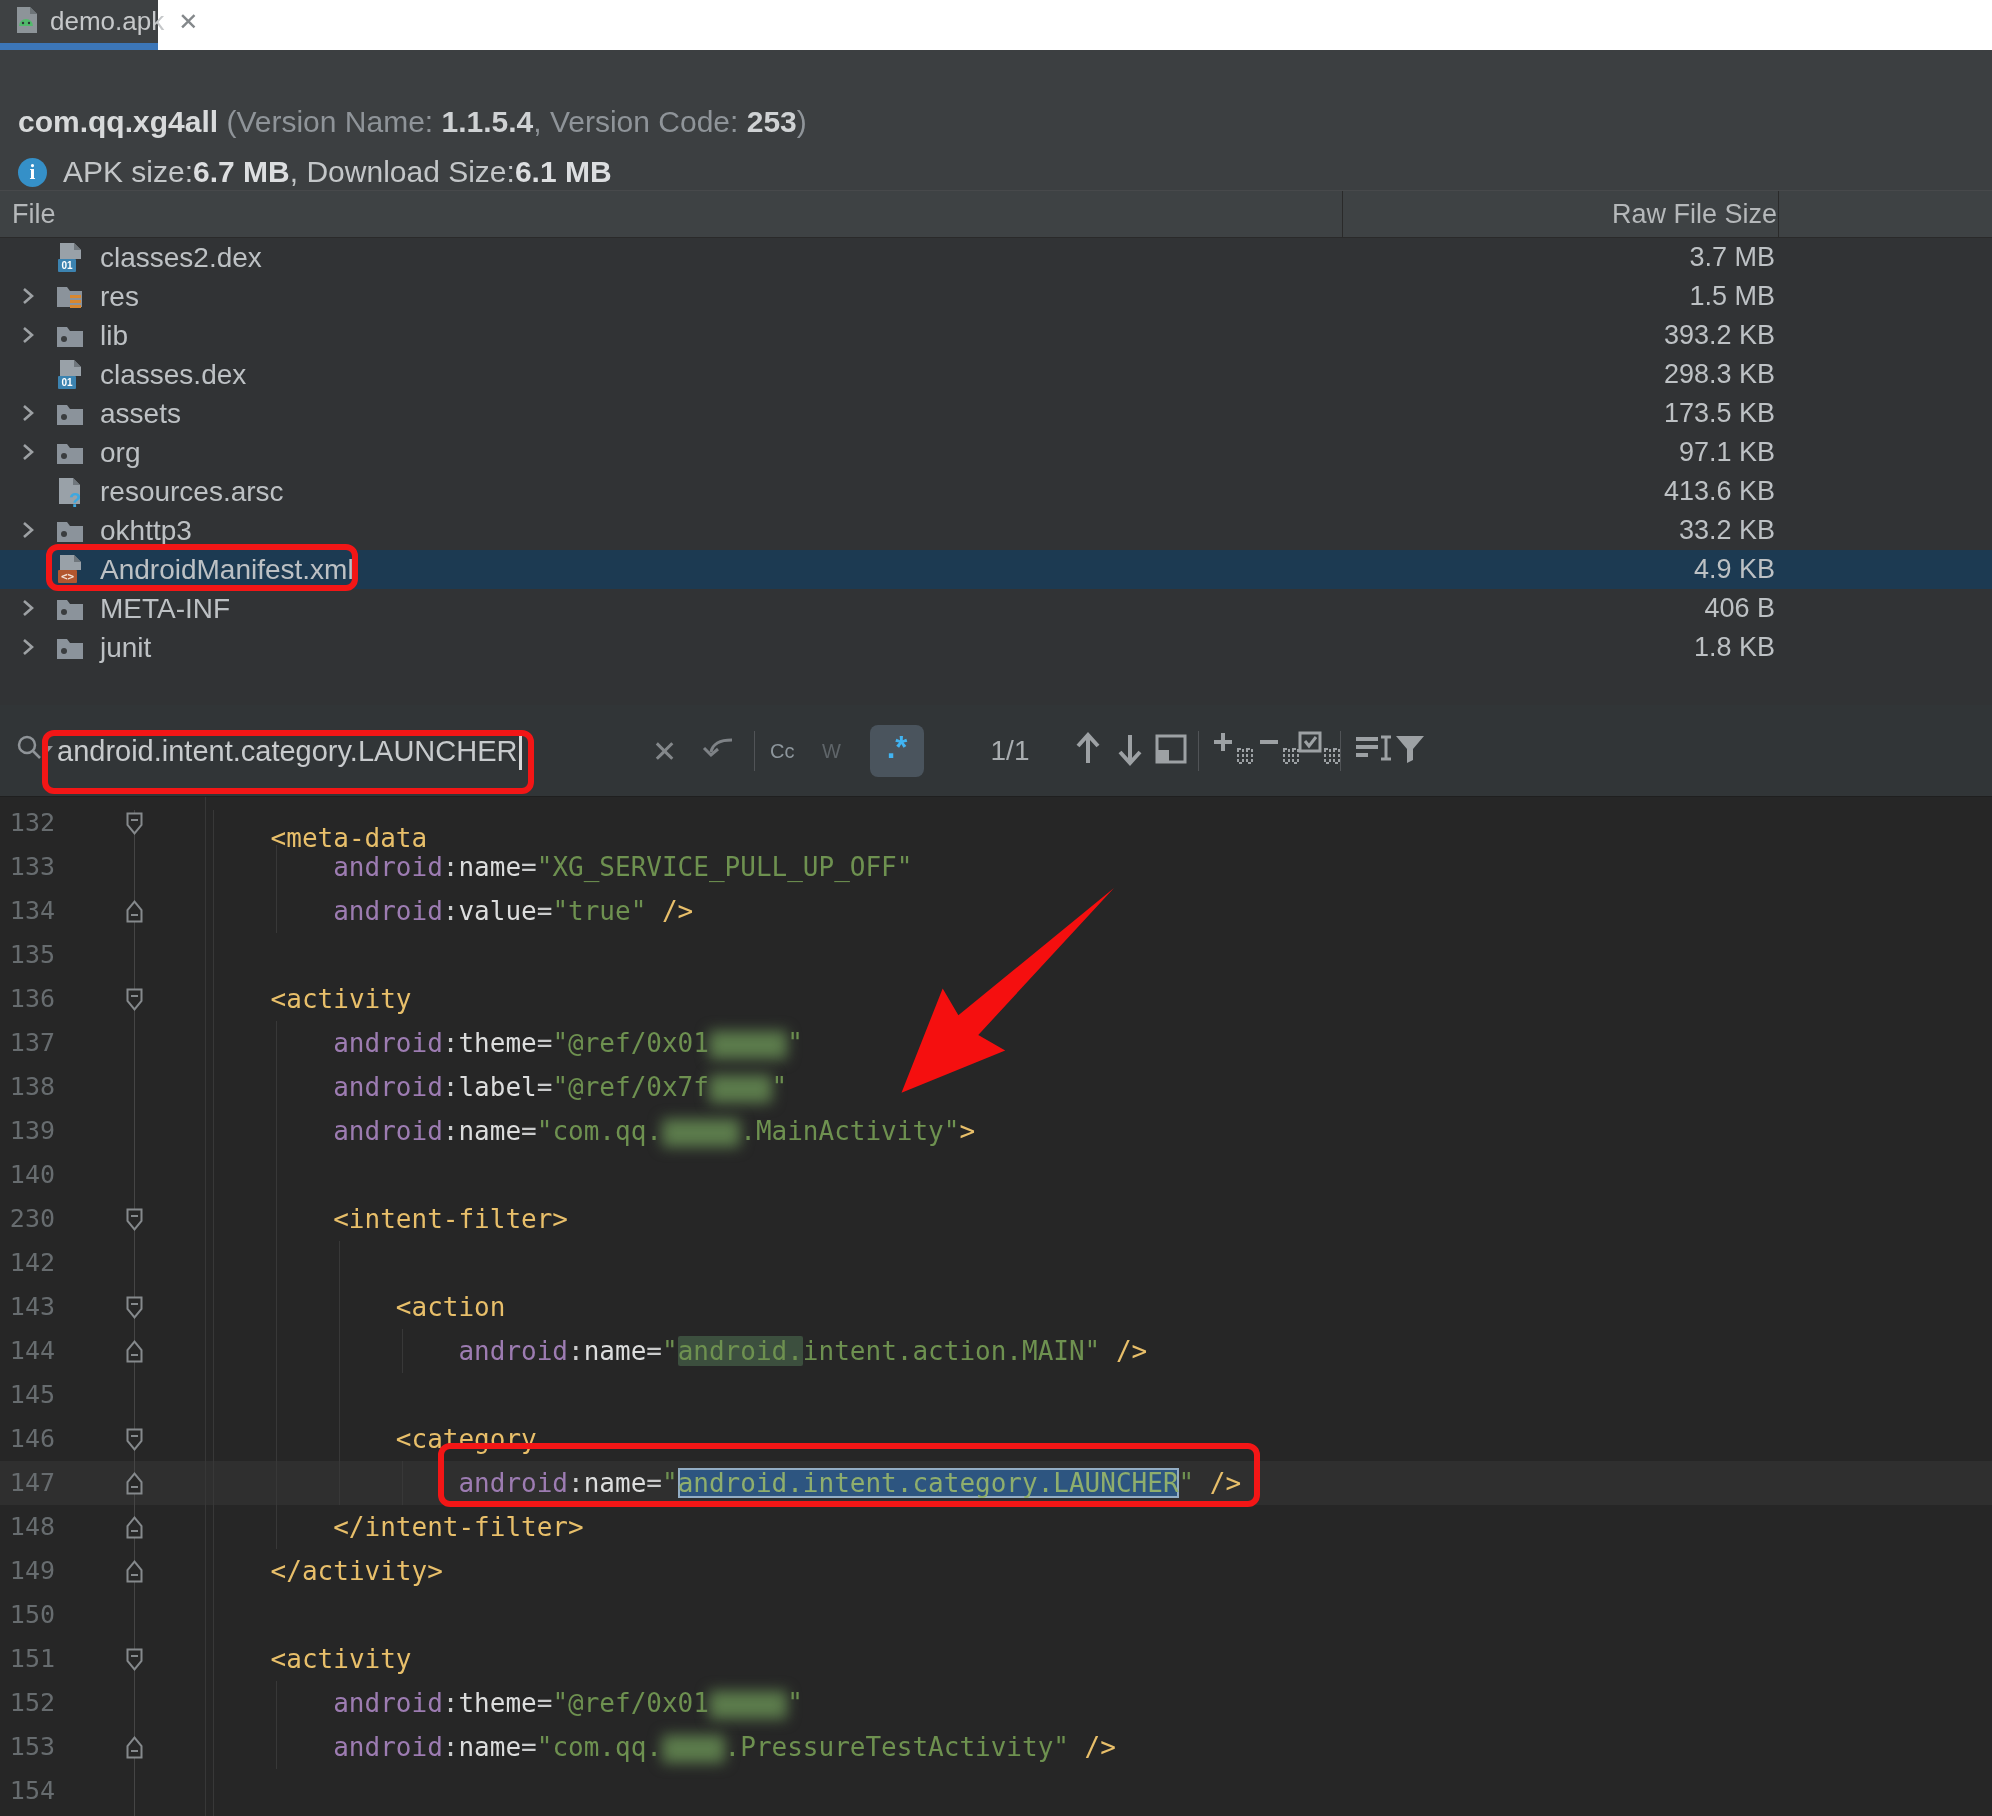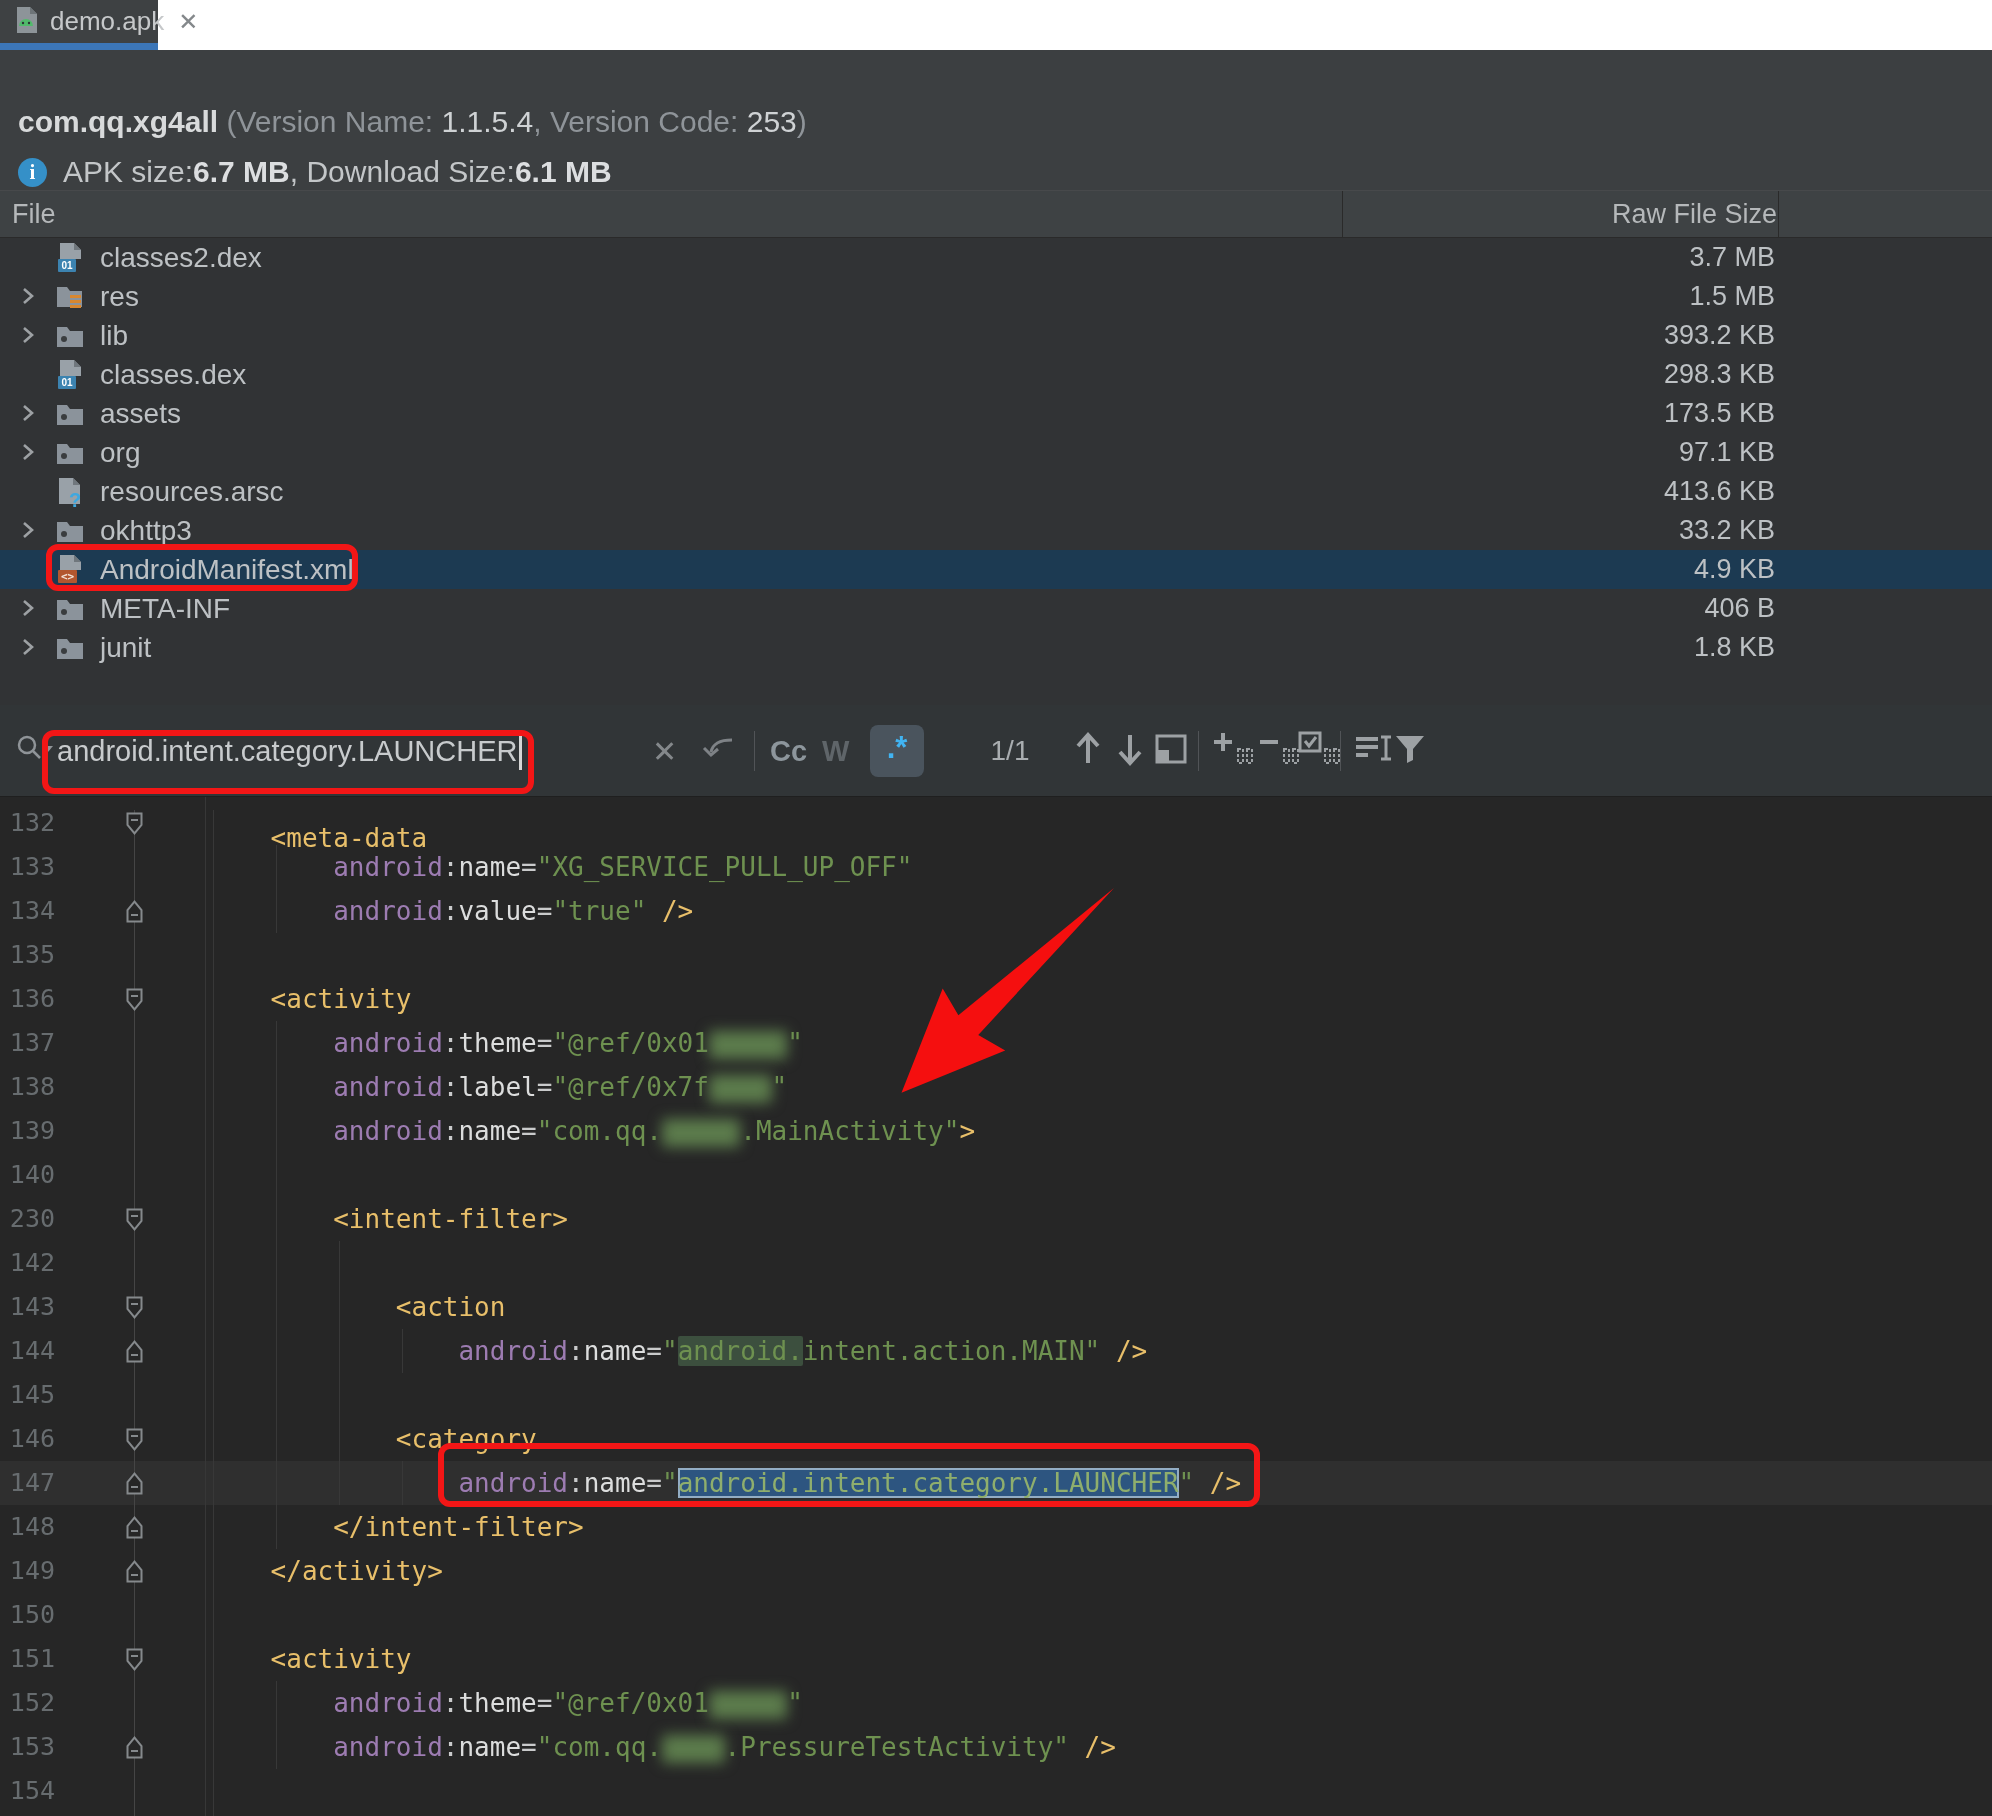--- a/index.html
+++ b/index.html
@@ -11,21 +11,21 @@
   .tab{position:absolute;left:0;top:0;height:43px;width:158px;background:#3e4143;
        display:flex;align-items:center;padding-left:14px;box-sizing:border-box;}
   .tab-underline{position:absolute;left:0;top:43px;width:158px;height:7px;background:#3c76b8;}
   .tab-label{color:#c6c8ca;font-size:26px;margin-left:10px;}
   .tab-close{color:#84888b;font-size:24px;margin-left:14px;}
 
   
   .apkheader{position:absolute;left:0;top:50px;width:1992px;height:140px;background:#3c3f41;}
   .h1{position:absolute;left:18px;top:52px;height:40px;line-height:40px;font-size:30px;color:#8f9499;}
   .h1 .pkg{color:#d8dadb;font-weight:bold;}
-  .h1 .val{color:#cfd2d4;font-weight:normal;}
+  .h1 .val{color:#cfd2d4;font-weight:bold;}
   .h2{position:absolute;left:18px;top:102px;height:40px;line-height:40px;font-size:30px;color:#c3c6c8;
       display:flex;align-items:center;}
   .info-ic{display:inline-block;width:29px;height:29px;border-radius:50%;background:#3590c8;color:#fff;
       font-size:21px;font-weight:bold;text-align:center;line-height:29px;margin-right:16px;font-family:"Liberation Serif",serif;}
   .h2 b{color:#dcdee0;}
 
   
   .thead{position:absolute;left:0;top:190px;width:1992px;height:48px;background:#3e4244;
          border-top:1px solid #47494b;border-bottom:1px solid #2a2a2a;box-sizing:border-box;}
   .thead .c1{position:absolute;left:12px;top:0;line-height:46px;font-size:27px;color:#b5b8ba;}
@@ -40,21 +40,21 @@
   .fname{position:absolute;left:100px;top:0;line-height:39px;font-size:28px;color:#bdc1c4;}
   .fsize{position:absolute;right:217px;top:0;line-height:39px;font-size:27px;color:#bdc1c4;}
 
   
   .searchbar{position:absolute;left:0;top:705px;width:1992px;height:92px;background:#313537;
              border-bottom:1px solid #1f1f1f;box-sizing:border-box;}
   .squery{position:absolute;left:57px;top:0;height:92px;line-height:92px;font-size:29px;color:#c8cbcd;white-space:pre;}
   .scaret{display:inline-block;width:3px;height:34px;background:#d6d6d6;vertical-align:middle;margin-left:2px;}
   .sico{position:absolute;top:50%;transform:translateY(-50%);color:#84888b;}
   .vdiv{position:absolute;top:26px;width:1px;height:40px;background:#515457;}
-  .stxt{font-size:29px;font-weight:bold;}
+  .stxt{font-size:20px;font-weight:normal;}
   .regexbtn{position:absolute;left:870px;top:20px;width:54px;height:52px;background:#4a545d;border-radius:8px;
             color:#41b4f2;font-size:31px;font-weight:bold;text-align:center;line-height:46px;}
   .scount{position:absolute;left:980px;top:0;width:60px;height:92px;line-height:92px;font-size:28px;color:#a9adb0;text-align:center;}
 
   
   .editor{position:absolute;left:0;top:797px;width:1992px;height:1019px;background:#262626;overflow:hidden;}
   .caretline{position:absolute;left:0;top:664px;width:1992px;height:44px;background:rgba(255,255,255,0.045);}
   .gutter-sep{position:absolute;left:205px;top:0;width:1px;height:1019px;background:#373737;}
   .foldline{position:absolute;left:134px;top:13px;width:1px;height:1006px;background:#454545;}
   .iguide{position:absolute;width:1px;background:#383838;}

